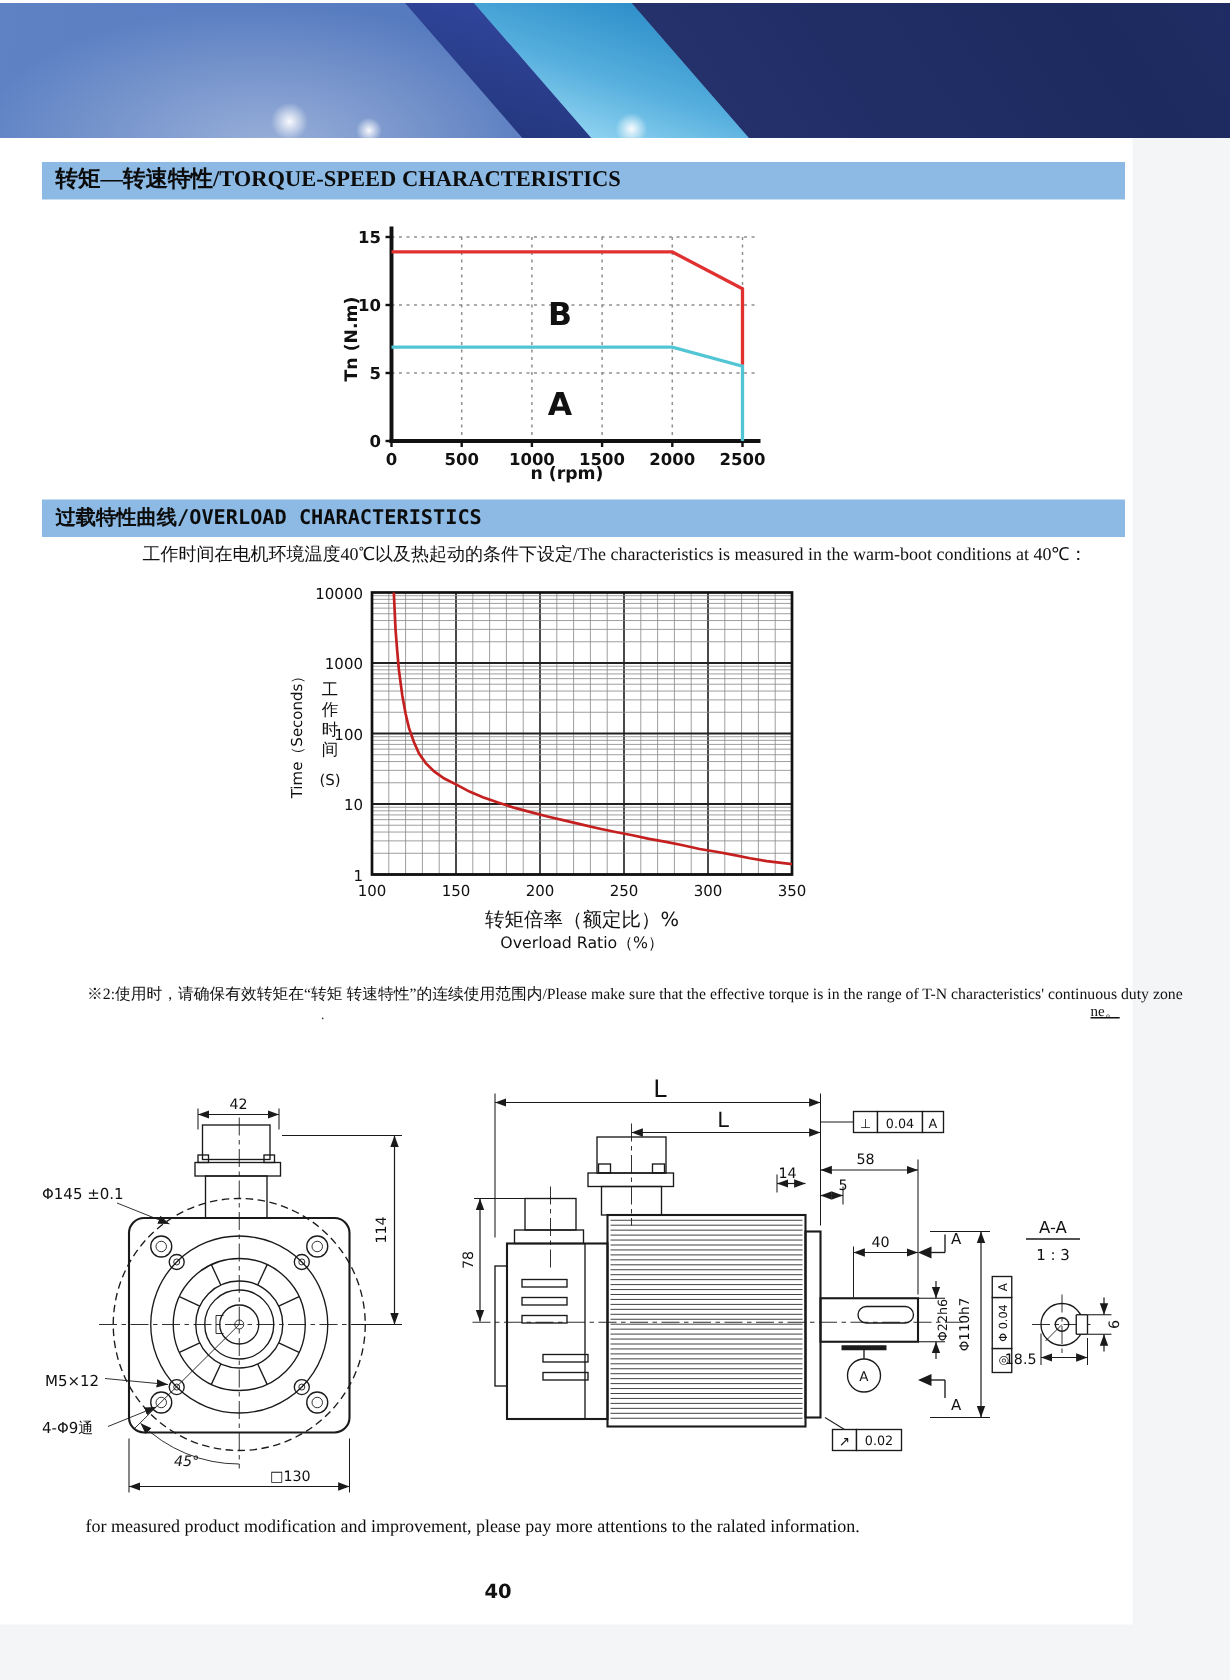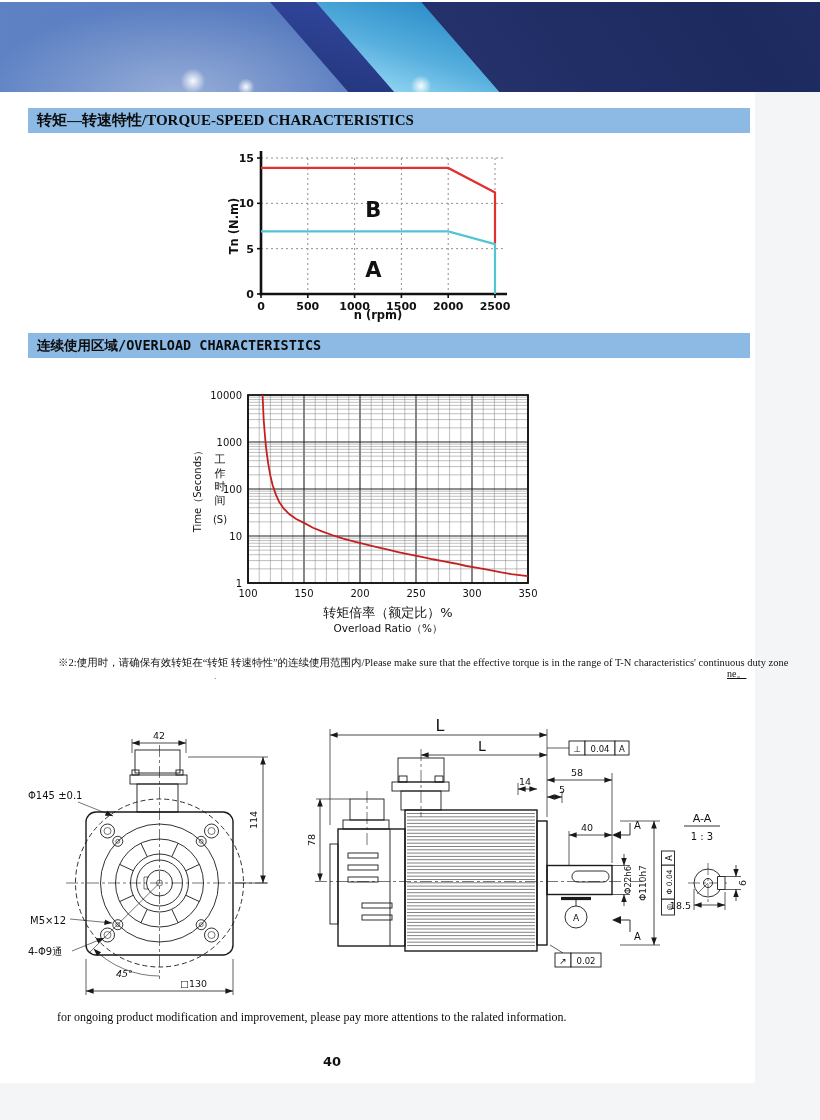--- a/index.html
+++ b/index.html
@@ -105,21 +105,22 @@
       <line x1="59" y1="13" x2="63" y2="13" stroke="#111" stroke-width="1.6"></line>
       <text x="56" y="17" text-anchor="end" font-size="11" fill="#111" font-weight="bold">15</text>
       <polyline points="63,22.973333333333343 250.20000000000002,22.973333333333343 297,47.45333333333335 297,98.22666666666667" fill="none" stroke="#e03030" stroke-width="2.2"></polyline>
       <polyline points="63,86.44 250.20000000000002,86.44 297,99.13333333333334 297,149" fill="none" stroke="#52c5d5" stroke-width="2.2"></polyline>
       <text x="175.32" y="71.93333333333334" text-anchor="middle" font-size="21" fill="#e03030" font-weight="bold">B</text>
       <text x="175.32" y="131.77333333333334" text-anchor="middle" font-size="21" fill="#52c5d5" font-weight="bold">A</text>
       <text x="180" y="174" text-anchor="middle" font-size="11.5" fill="#111" font-weight="bold">n (rpm)</text>
       <text x="40" y="81" text-anchor="middle" font-size="11.5" fill="#111" font-weight="bold" transform="rotate(-90 40 81)">Tn (N.m)</text>
     </svg>
 
-  <div id="bar2" class="titlebar">连续使用区域/OVERLOAD CHARACTERISTICS</div>
+  <div id="bar2" class="titlebar">过载特性曲线/OVERLOAD CHARACTERISTICS</div>
+  <div class="subtitle">工作时间在电机环境温度40℃以及热起动的条件下设定/The characteristics is measured in the warm-boot conditions at 40℃：</div>
   <svg id="chart2" style="left:175px;top:383px;" width="400" height="262" viewBox="0 0 400 262">
       <line x1="73" y1="12" x2="73" y2="200" stroke="#222" stroke-width="1.1"></line>
       <line x1="84.2" y1="12" x2="84.2" y2="200" stroke="#8a8a8a" stroke-width="0.55"></line>
       <line x1="95.4" y1="12" x2="95.4" y2="200" stroke="#8a8a8a" stroke-width="0.55"></line>
       <line x1="106.6" y1="12" x2="106.6" y2="200" stroke="#8a8a8a" stroke-width="0.55"></line>
       <line x1="117.80000000000001" y1="12" x2="117.80000000000001" y2="200" stroke="#8a8a8a" stroke-width="0.55"></line>
       <line x1="129" y1="12" x2="129" y2="200" stroke="#222" stroke-width="1.1"></line>
       <line x1="140.2" y1="12" x2="140.2" y2="200" stroke="#8a8a8a" stroke-width="0.55"></line>
       <line x1="151.4" y1="12" x2="151.4" y2="200" stroke="#8a8a8a" stroke-width="0.55"></line>
       <line x1="162.60000000000002" y1="12" x2="162.60000000000002" y2="200" stroke="#8a8a8a" stroke-width="0.55"></line>
@@ -466,16 +467,16 @@
 
       <line class="ext" x1="705" y1="163.5" x2="721" y2="163.5"></line>
       <line class="ext" x1="705" y1="176.5" x2="721" y2="176.5"></line>
       <line class="dim" x1="716" y1="152" x2="716" y2="163.5" marker-end="url(#ar)"></line>
       <line class="dim" x1="716" y1="188" x2="716" y2="176.5" marker-end="url(#ar)"></line>
       <text class="dtxt" x="723" y="173" text-anchor="middle" transform="rotate(-90 723 170)">6</text>
     </g>
   </svg>
 
   <div class="footer-note">
-    <div class="l2">for ongoing product modification and improvement, please pay more attentions to the ralated information.</div>
+    <div class="l2">for measured product modification and improvement, please pay more attentions to the ralated information.</div>
   </div>
   <div class="pagenum">40</div>
 </div>
 
 </body></html>

